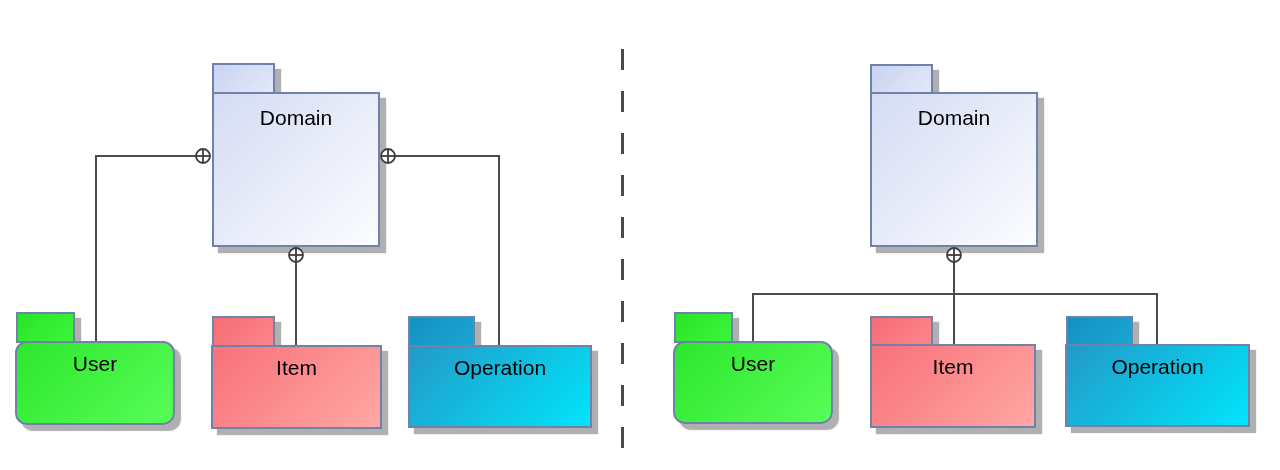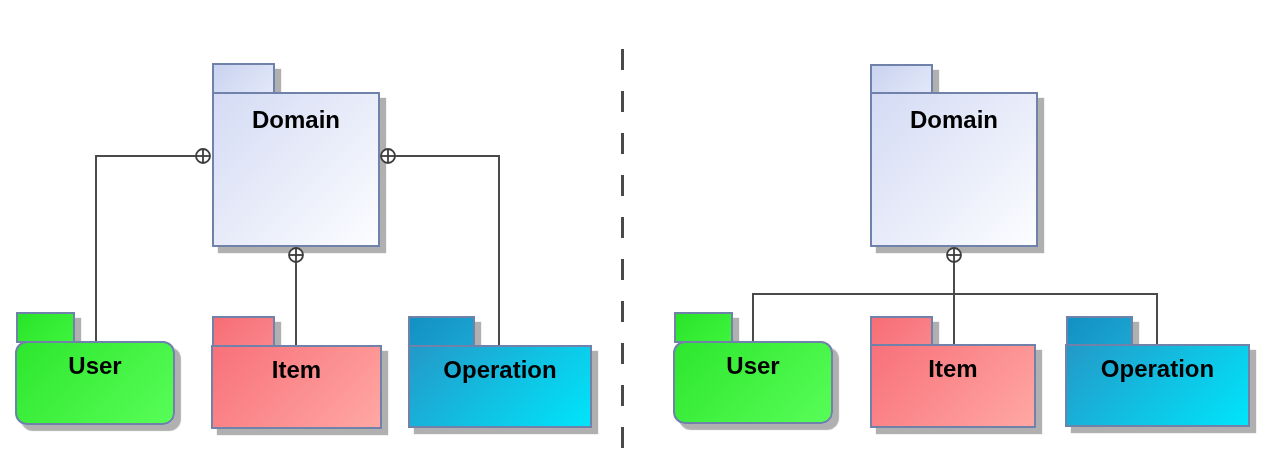--- a/index.html
+++ b/index.html
@@ -10,21 +10,21 @@
   
   .tab,.pkgbody{
     position:absolute;box-sizing:border-box;
     border:2px solid #7081aa;
     box-shadow:6px 6px 1px rgba(162,162,162,.85);
   }
   .tab{z-index:3;}
   .pkgbody{z-index:4;}
   .lbl{
     position:absolute;left:0;right:0;text-align:center;
-    font-weight:bold;font-size:24px;color:#000;z-index:5;
+    font-weight:normal;font-size:21px;color:#000;z-index:5;
   }
   
   .g-domain-t{background:linear-gradient(135deg,#c9d3f0,#e3e8f9);}
   .g-domain  {background:linear-gradient(135deg,#d4dbf4,#fcfdff);}
   .g-user-t  {background:linear-gradient(135deg,#29e429,#3ef43e);}
   .g-user    {background:linear-gradient(135deg,#2de72d,#58fd58);border-radius:12px;}
   .g-item-t  {background:linear-gradient(135deg,#f76d75,#fa858b);}
   .g-item    {background:linear-gradient(135deg,#f8717a,#ffa8a3);padding-left:44px;}
   .g-oper-t  {background:linear-gradient(135deg,#1291c3,#1ba5d2);}
   .g-oper    {background:linear-gradient(135deg,#2399c8,#00e5fb);}

